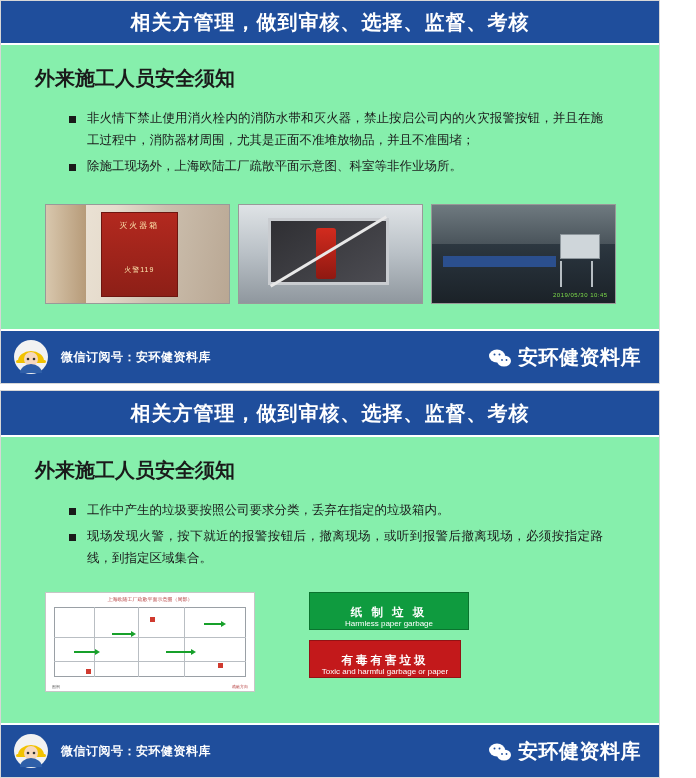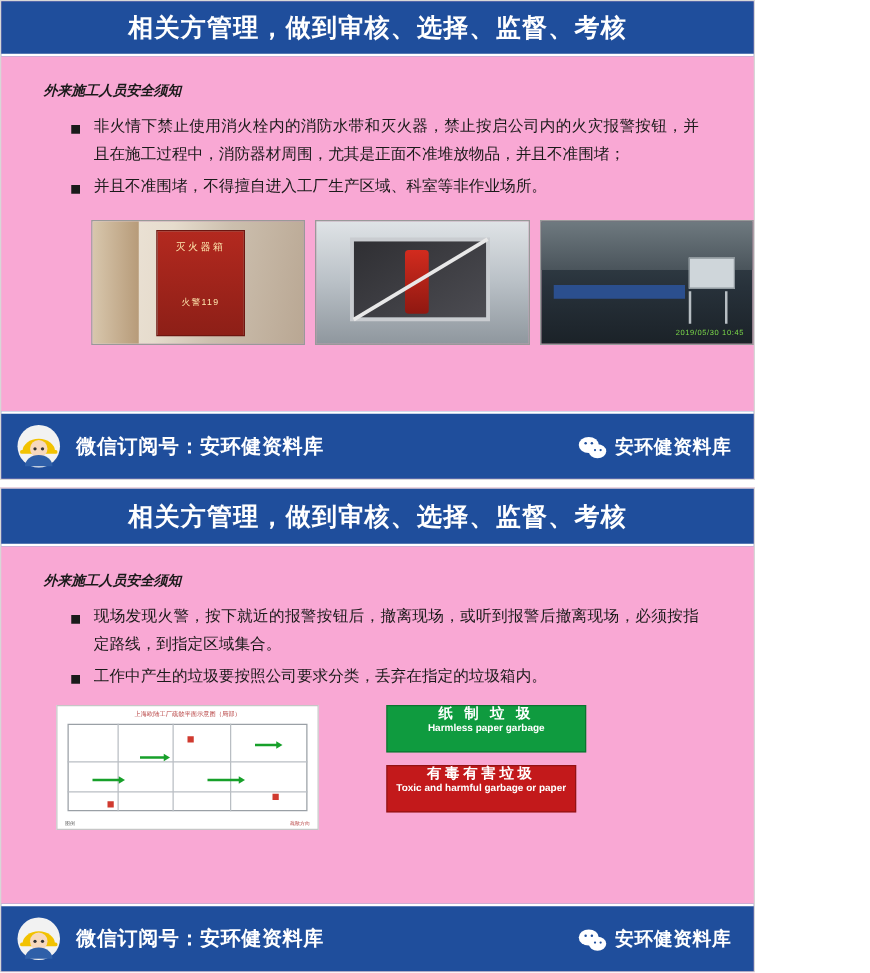--- a/index.html
+++ b/index.html
@@ -9,22 +9,22 @@
     font-family: "Liberation Sans", "DejaVu Sans", sans-serif;
   }
   .page {
     width: 696px;
     height: 778px;
     position: relative;
     background: #ffffff;
     overflow: hidden;
   }
   .slide {
-    width: 604px;
-    background: #f9a8d4;
+    width: 660px;
+    background: #86efac;
     border: 1px solid #d7d7d7;
     position: relative;
   }
   .slide-1 { height: 384px; }
   .slide-2 { height: 388px; margin-top: 6px; }
 
   .banner {
     background: #1F4E9C;
     color: #ffffff;
     height: 44px;
@@ -35,31 +35,29 @@
     font-weight: bold;
     letter-spacing: 1px;
     border-bottom: 2px solid #ffffff;
   }
   .banner-2 { height: 46px; }
 
   .body-area {
     padding: 14px 34px 0 34px;
   }
   .subtitle {
-    font-size: 11px;
+    font-size: 20px;
     font-weight: bold;
     color: #1a1a1a;
     margin: 6px 0 12px 0;
-    font-style: italic;
   }
   ul.bullets {
     list-style: none;
-    margin: 4px;
+    margin: 16px;
     padding: 0 6px 0 18px;
-    font-family: Liberation Mono, monospace;
   }
   ul.bullets li {
     position: relative;
     font-size: 12.5px;
     line-height: 1.75;
     color: #1a1a1a;
     margin-bottom: 4px;
     padding-left: 18px;
     text-align: justify;
   }
@@ -71,21 +69,20 @@
     width: 7px;
     height: 7px;
     background: #1a1a1a;
   }
 
   
   .img-row {
     display: flex;
     gap: 8px;
     padding: 10px 0 0 44px;
-    margin-left: 28px;
   }
   .photo {
     width: 185px;
     height: 100px;
     position: relative;
     overflow: hidden;
     border: 1px solid #999;
   }
   .photo-1 {
     background: linear-gradient(100deg, #efe7dc 0%, #e6dccd 35%, #ccbfae 60%, #b9a793 100%);
@@ -218,29 +215,29 @@
     flex-direction: column;
     gap: 10px;
     padding-left: 40px;
   }
   .sign {
     width: 152px;
     height: 38px;
     display: flex;
     flex-direction: column;
     align-items: center;
-    justify-content: flex-start;
+    justify-content: flex-end;
     color: #ffffff;
     border: 1px solid rgba(0,0,0,0.25);
   }
   .sign .cn {
     font-size: 11.5px; font-weight: bold; letter-spacing: 3px; line-height: 1.15;
   }
   .sign .en {
-    font-size: 8px; font-weight: bold; line-height: 1.15; text-align: center;
+    font-size: 8px; font-weight: normal; line-height: 1.15; text-align: center;
   }
   .sign-green { background: #0f9b3f; }
   .sign-row { display: flex; }
   .sign-red { background: #c3191b; }
   .sign-blue { background: #1b3e8c; }
   .sign-wide { width: 160px; }
 
   
   .footer {
     position: absolute;
@@ -248,42 +245,42 @@
     height: 54px;
     background: #1F4E9C;
     display: flex;
     align-items: center;
     justify-content: space-between;
     padding: 0 18px 0 12px;
     border-top: 2px solid #ffffff;
   }
   .footer-left { display: flex; align-items: center; gap: 12px; }
   .footer-text {
-    color: #ffffff; font-size: 16px; font-weight: bold; letter-spacing: 0.5px;
+    color: #ffffff; font-size: 12px; font-weight: bold; letter-spacing: 0.5px;
   }
   .footer-right { display: flex; align-items: center; gap: 8px; }
-  .footer-right .footer-text { font-size: 15px; }
+  .footer-right .footer-text { font-size: 20px; }
 
   .avatar { width: 36px; height: 36px; position: relative; }
   .wechat-icon { width: 22px; height: 18px; }
 </style>
 </head>
 <body>
 
 <div class="page">
 
   <div class="slide slide-1">
 
     <div class="banner">相关方管理，做到审核、选择、监督、考核</div>
 
     <div class="body-area">
       <div class="subtitle">外来施工人员安全须知</div>
       <ul class="bullets">
         <li>非火情下禁止使用消火栓内的消防水带和灭火器，禁止按启公司内的火灾报警按钮，并且在施工过程中，消防器材周围，尤其是正面不准堆放物品，并且不准围堵；</li>
-        <li>并且不准围堵，不得擅自进入工厂生产区域、科室等非作业场所。</li>
+        <li>除施工现场外，上海欧陆工厂疏散平面示意图、科室等非作业场所。</li>
       </ul>
     </div>
 
     <div class="img-row">
       <div class="photo photo-1">
         <div class="jamb"></div>
         <div class="cab"></div>
         <div class="cab-label">灭火器箱</div>
         <div class="cab-label2">火警119</div>
       </div>
@@ -332,22 +329,22 @@
     </div>
   </div>
 
   <div class="slide slide-2">
 
     <div class="banner banner-2">相关方管理，做到审核、选择、监督、考核</div>
 
     <div class="body-area">
       <div class="subtitle">外来施工人员安全须知</div>
       <ul class="bullets">
+        <li>工作中产生的垃圾要按照公司要求分类，丢弃在指定的垃圾箱内。</li>
         <li>现场发现火警，按下就近的报警按钮后，撤离现场，或听到报警后撤离现场，必须按指定路线，到指定区域集合。</li>
-        <li>工作中产生的垃圾要按照公司要求分类，丢弃在指定的垃圾箱内。</li>
       </ul>
     </div>
 
     <div class="row2">
 
       <div class="floorplan">
         <div class="fp-title">上海欧陆工厂疏散平面示意图（局部）</div>
         <div class="fp-grid"></div>
         <div class="fp-v" style="left:48px"></div>
         <div class="fp-v" style="left:92px"></div>

